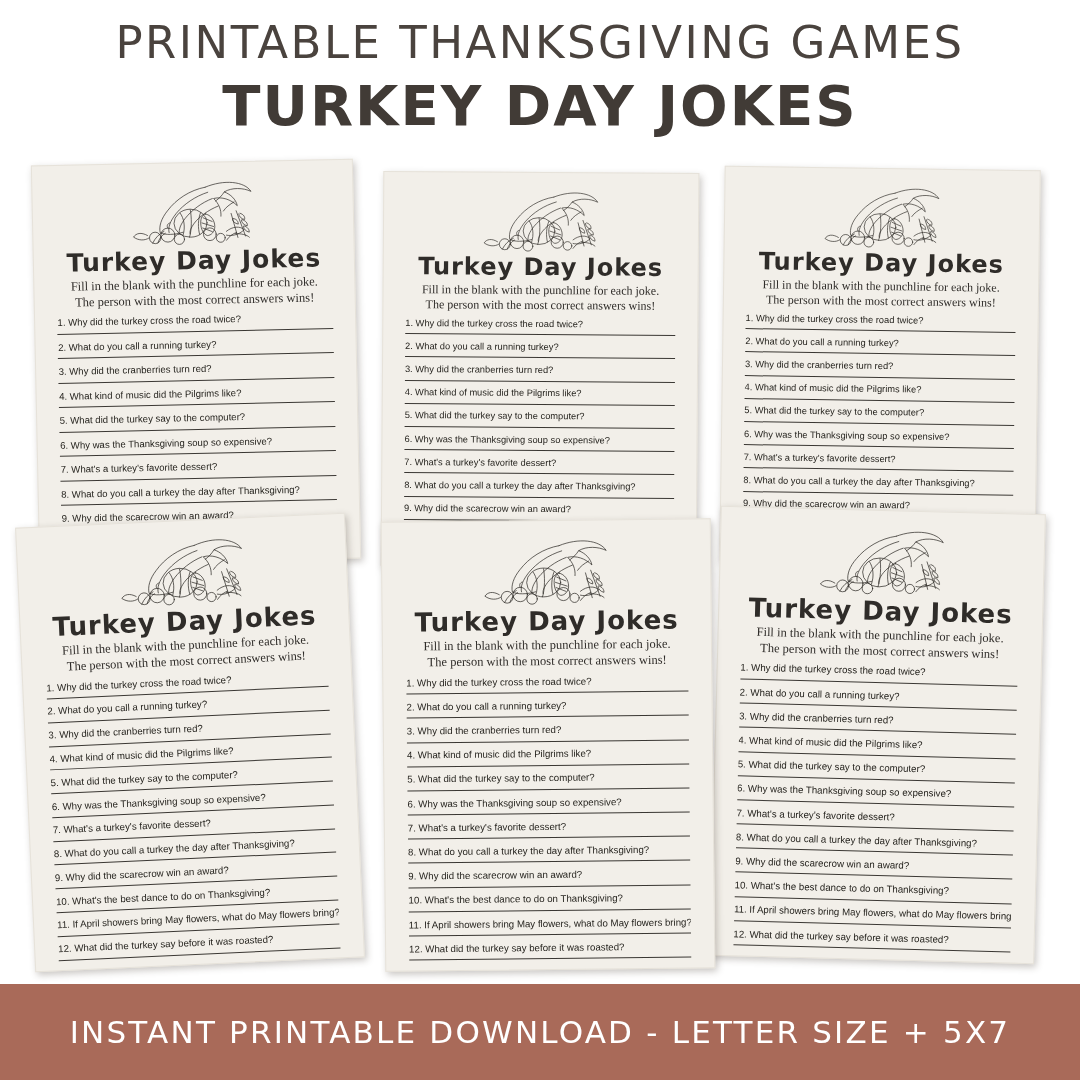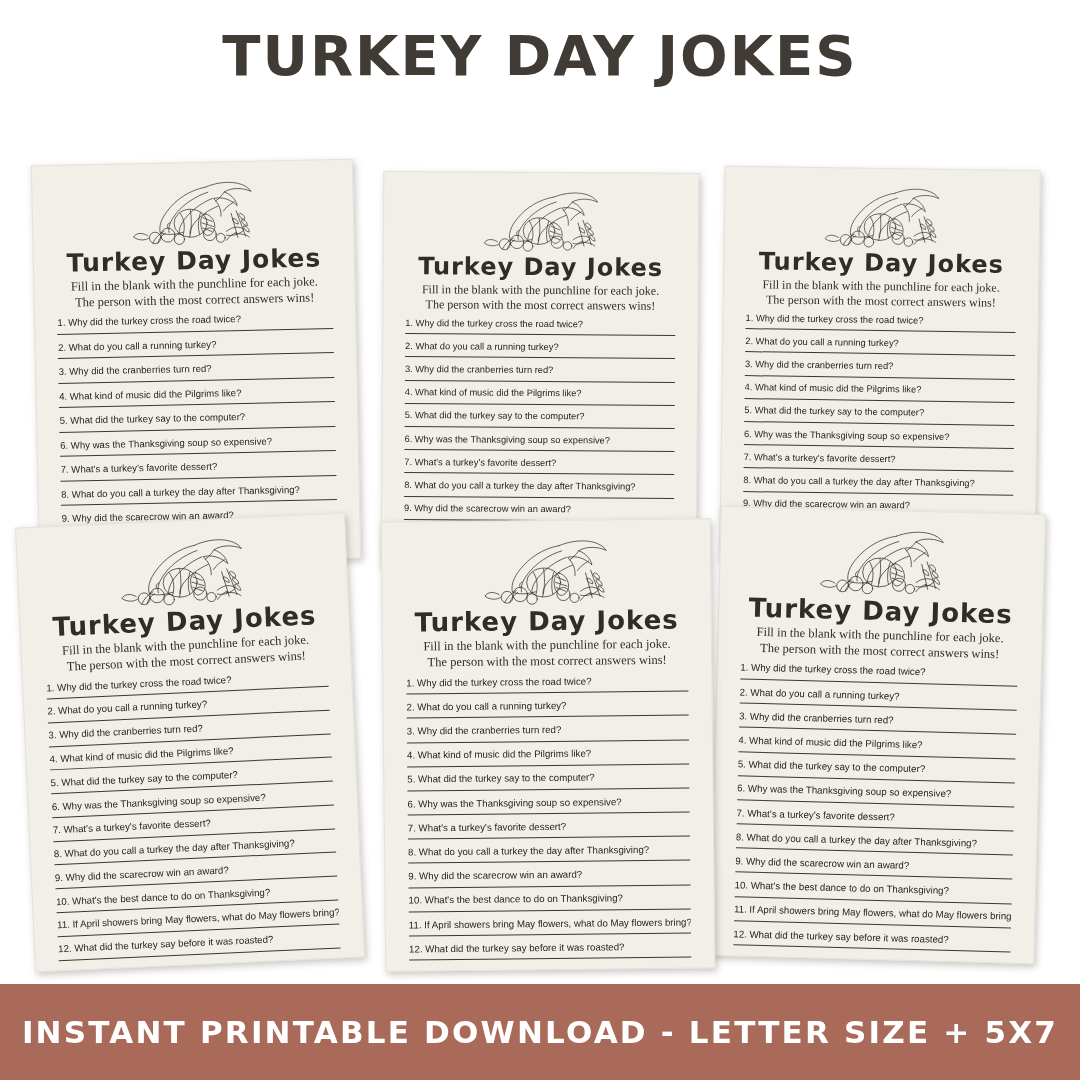--- a/index.html
+++ b/index.html
@@ -113,27 +113,28 @@
     background: #a96a59;
     display: flex;
     align-items: center;
     justify-content: center;
   }
   .footer-text {
     font-family: "DejaVu Sans", sans-serif;
     color: #ffffff;
     font-size: 31px;
     letter-spacing: 2.2px;
-    font-weight: 700;
+    font-weight: 400;
   }
 </style>
 </head>
 <body>
 
 <div class="header">
+  <div class="header-line1">PRINTABLE THANKSGIVING GAMES</div>
   <div class="header-line2">TURKEY DAY JOKES</div>
 </div>
 
 <div class="sheets" id="sheets">
     <div class="sheet" style="left: 35px; top: 12px; width: 322px; height: 400px; transform: rotate(-1.2deg); z-index: 3; background: rgb(242, 239, 233);">
       <div class="sheet-inner">
         <div class="corn">
 <svg viewBox="0 0 200 110" width="128" height="70" aria-hidden="true">
   <g fill="none" stroke="#2e2b27" stroke-width="1.1" stroke-linecap="round" stroke-linejoin="round">
 

